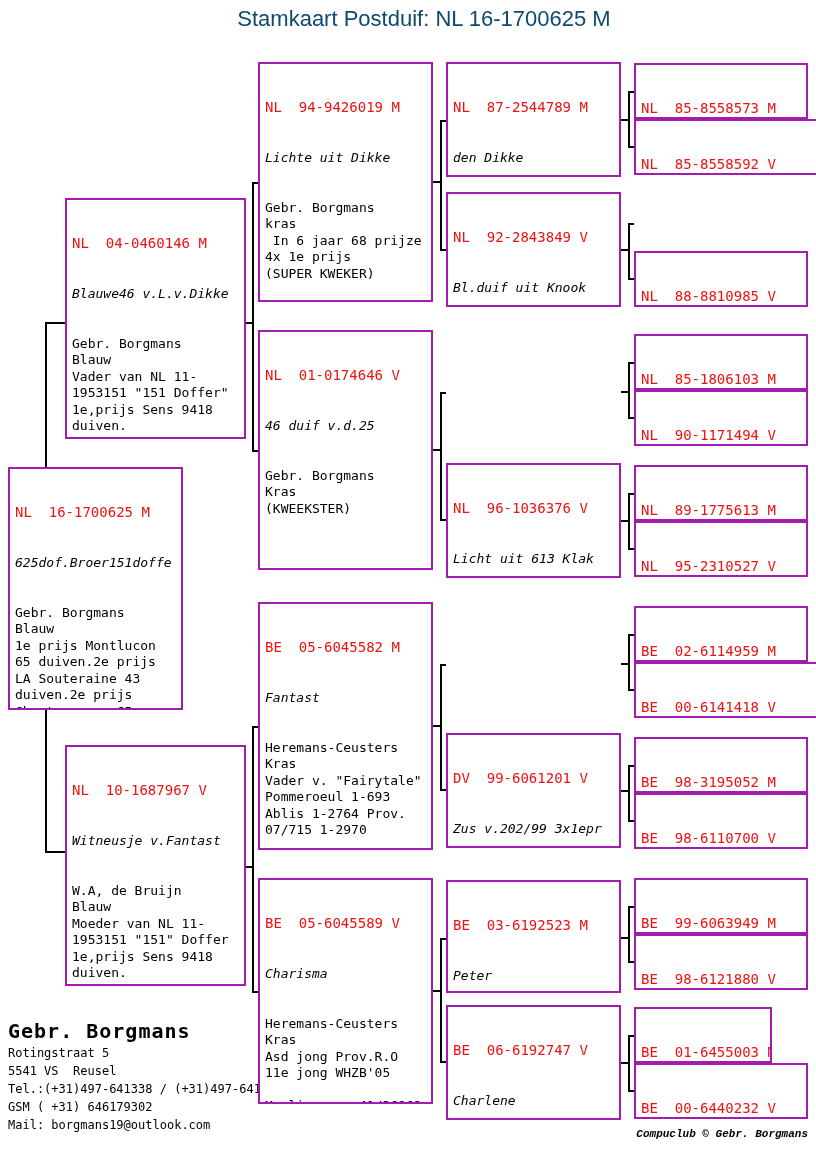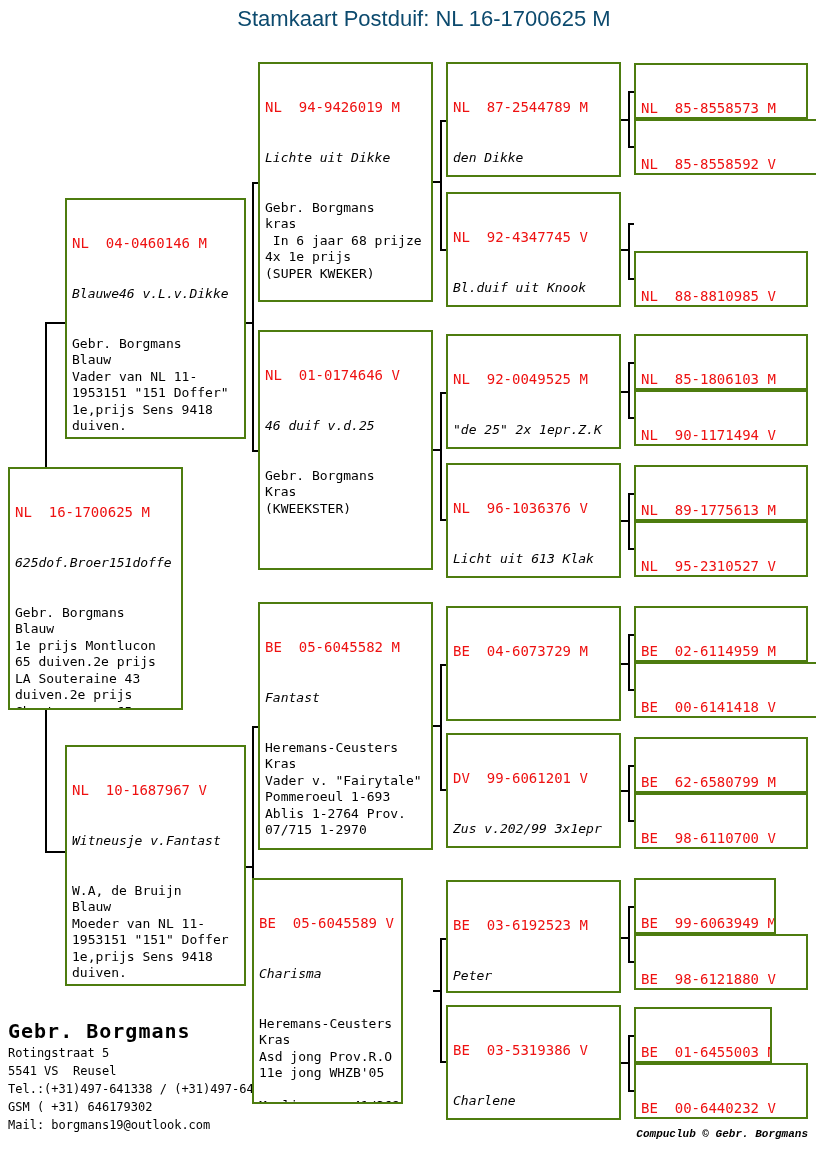--- a/index.html
+++ b/index.html
@@ -1,20 +1,20 @@
 <!DOCTYPE html>
 <html style="--ring: #ee1111;"><head>
 <meta charset="utf-8">
 <style>
   html,body{margin:0;padding:0;background:#fff;}
   #page{position:relative;width:816px;height:1172px;background:#fff;overflow:hidden;
         font-family:"DejaVu Sans Mono",monospace;color:#000;}
   .title{position:absolute;left:16px;top:6px;width:100%;text-align:center;
          font:22px "Liberation Sans",sans-serif;color:#0c4a6e;}
-  .pbox{position:absolute;border:2px solid #4d7c0f;background:#fff;box-sizing:border-box;
+  .pbox{position:absolute;border:2px solid #a21caf;background:#fff;box-sizing:border-box;
         padding:1px 5px;overflow:hidden;font-size:13px;line-height:16.5px;white-space:pre;z-index:2;}
   .ring{font-size:14px;line-height:19px;color:var(--ring,#e11);white-space:pre;}
   .pname{font-style:italic;white-space:pre;}
   .pbody{white-space:pre;}
   .ln{position:absolute;background:#000;z-index:1;}
   .owner{position:absolute;left:8px;top:1018px;}
   .owner-name{font-weight:bold;font-size:20px;line-height:26px;letter-spacing:1px;}
   .owner-addr{font-size:12px;line-height:18px;white-space:pre;}
   .credit{position:absolute;right:8px;top:1128px;font:italic bold 11px "Liberation Mono",monospace;}
 </style>
@@ -114,72 +114,62 @@
 Pommeroeul 1-693
 Ablis 1-2764 Prov.
 07/715 1-2970
 
 Ablis      128/23514
 Harchies   110/ 7085
 Peronne    794/38955
 Duffel     251/ 7219
 Strombeek  383/ 4059</div>
   </div>
-  <div class="pbox" style="left:252px;top:878px;width:151px;height:226px">
+  <div class="pbox" style="left:258px;top:878px;width:175px;height:226px">
     <div class="ring">BE  05-6045589 V</div>
     <div class="pname">Charisma</div>
     <div class="pbody">Heremans-Ceusters
 Kras
 Asd jong Prov.R.O
 11e jong WHZB'05
 
 Morlincour  41/36862
 Peronne    162/38955
 Ablis      132/23514
 Pt.St.Max  281/31168
 Strombeek  121/ 4059</div>
   </div>
 
   <div class="pbox" style="left:446px;top:62px;width:175px;height:115px">
     <div class="ring">NL  87-2544789 M</div>
     <div class="pname">den Dikke</div>
     
   </div>
   <div class="pbox" style="left:446px;top:192px;width:175px;height:115px">
-    <div class="ring">NL  92-4347745 V</div>
+    <div class="ring">NL  92-2843849 V</div>
     <div class="pname">Bl.duif uit Knook</div>
-    
-  </div>
-  <div class="pbox" style="left:446px;top:334px;width:175px;height:115px">
-    <div class="ring">NL  92-0049525 M</div>
-    <div class="pname">"de 25" 2x 1epr.Z.K</div>
     
   </div>
   <div class="pbox" style="left:446px;top:463px;width:175px;height:115px">
     <div class="ring">NL  96-1036376 V</div>
     <div class="pname">Licht uit 613 Klak</div>
     
   </div>
-  <div class="pbox" style="left:446px;top:606px;width:175px;height:115px">
-    <div class="ring">BE  04-6073729 M</div>
-    <div class="pname"></div>
-    
-  </div>
   <div class="pbox" style="left:446px;top:733px;width:175px;height:115px">
     <div class="ring">DV  99-6061201 V</div>
     <div class="pname">Zus v.202/99 3x1epr</div>
     
   </div>
   <div class="pbox" style="left:446px;top:880px;width:175px;height:113px">
     <div class="ring">BE  03-6192523 M</div>
     <div class="pname">Peter</div>
     
   </div>
   <div class="pbox" style="left:446px;top:1005px;width:175px;height:115px">
-    <div class="ring">BE  03-5319386 V</div>
+    <div class="ring">BE  06-6192747 V</div>
     <div class="pname">Charlene</div>
     
   </div>
 
   <div class="pbox" style="left:634px;top:63px;width:174px;height:56px">
     <div class="ring">NL  85-8558573 M</div>
     
     
   </div>
   <div class="pbox" style="left:634px;top:119px;width:204px;height:56px">
@@ -216,30 +206,30 @@
     <div class="ring">BE  02-6114959 M</div>
     
     
   </div>
   <div class="pbox" style="left:634px;top:662px;width:208px;height:56px">
     <div class="ring">BE  00-6141418 V</div>
     
     
   </div>
   <div class="pbox" style="left:634px;top:737px;width:174px;height:56px">
-    <div class="ring">BE  62-6580799 M</div>
+    <div class="ring">BE  98-3195052 M</div>
     
     
   </div>
   <div class="pbox" style="left:634px;top:793px;width:174px;height:56px">
     <div class="ring">BE  98-6110700 V</div>
     
     
   </div>
-  <div class="pbox" style="left:634px;top:878px;width:142px;height:56px">
+  <div class="pbox" style="left:634px;top:878px;width:174px;height:56px">
     <div class="ring">BE  99-6063949 M</div>
     
     
   </div>
   <div class="pbox" style="left:634px;top:934px;width:174px;height:56px">
     <div class="ring">BE  98-6121880 V</div>
     
     
   </div>
   <div class="pbox" style="left:634px;top:1007px;width:138px;height:56px">

